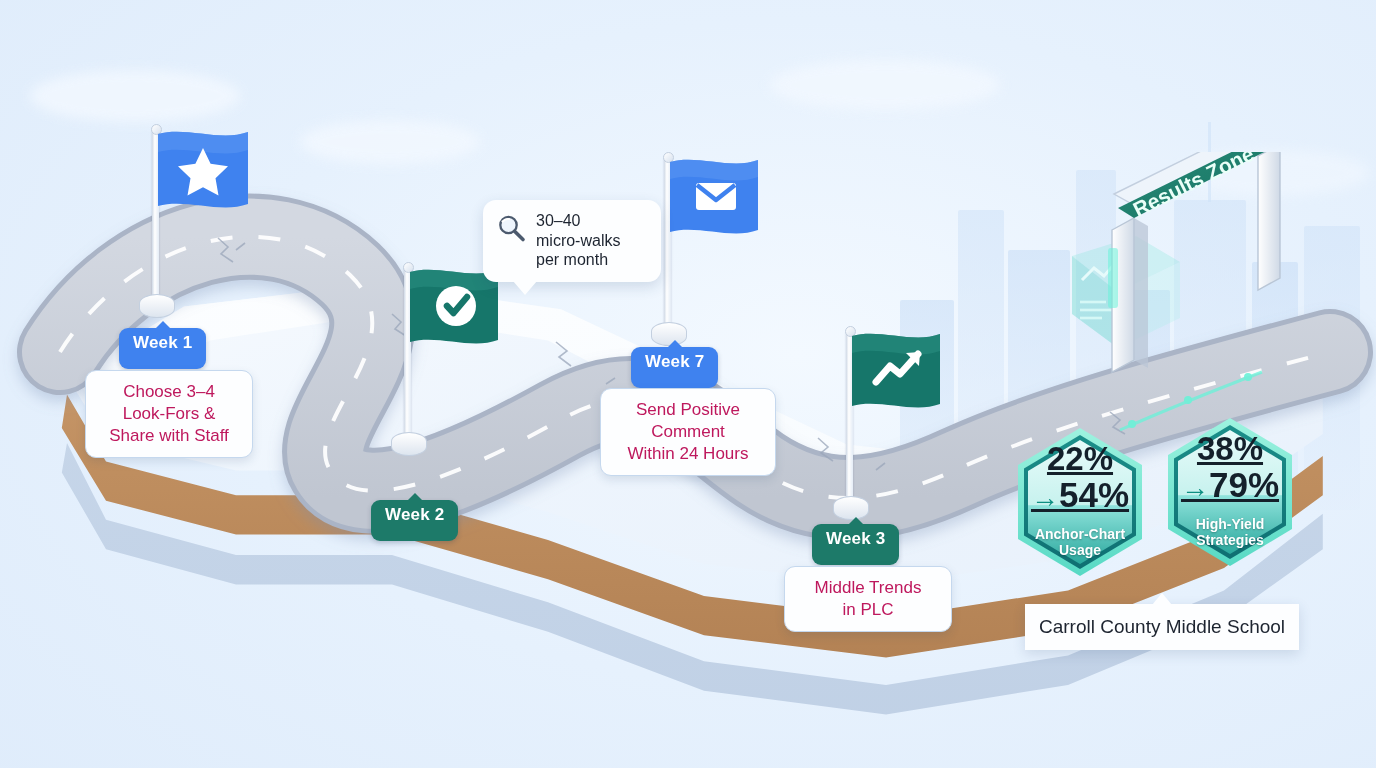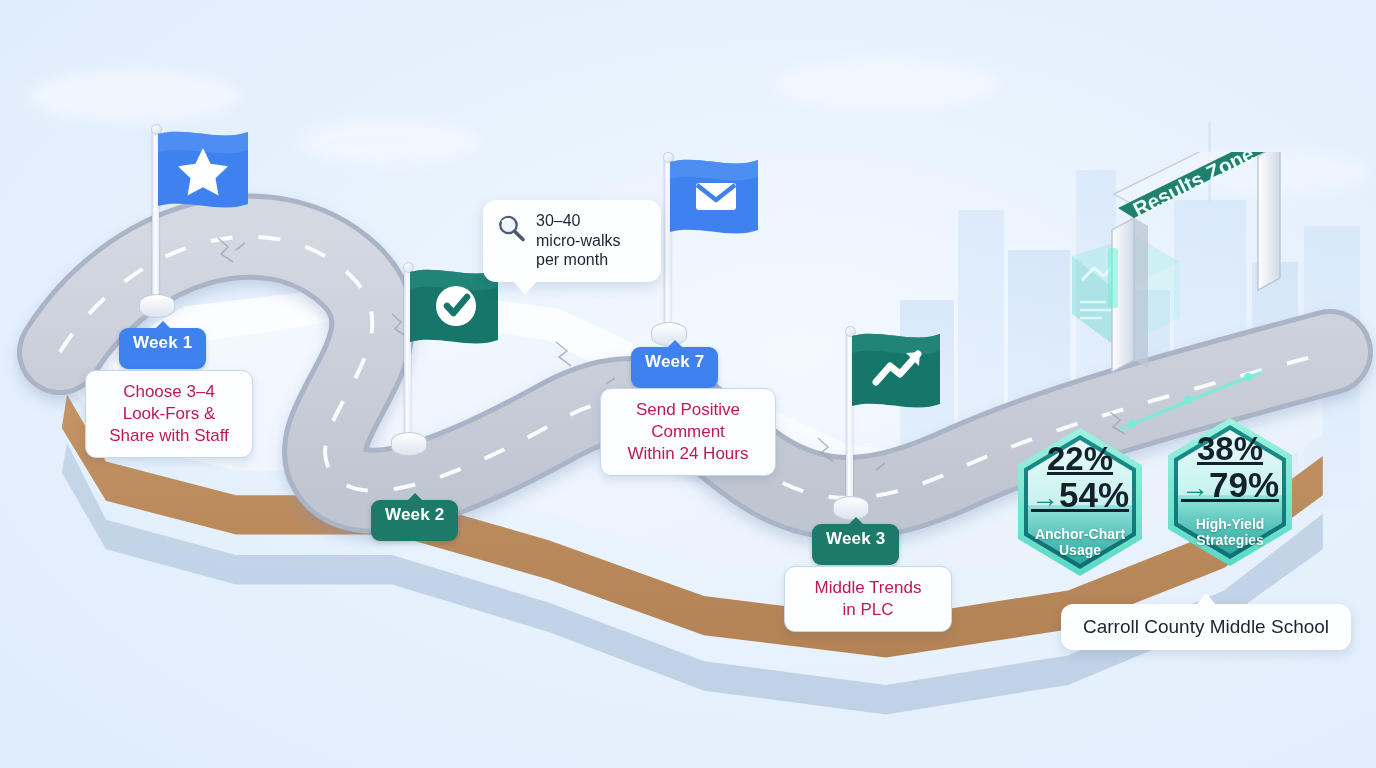--- a/index.html
+++ b/index.html
@@ -96,22 +96,22 @@
   .hexnum{position:absolute;left:0;right:0;top:14px;text-align:center;color:#14202b;
     font-weight:800;line-height:1.02;text-decoration:underline;}
   .hexnum .n1{font-size:33px;display:block;}
   .hexnum .n2{font-size:35px;display:block;margin-top:1px;}
   .hexnum .arw{color:#0e8f82;font-size:28px;font-weight:800;}
   .hexlabel{position:absolute;left:0;right:0;bottom:18px;text-align:center;color:#ffffff;
     font-size:14px;font-weight:700;line-height:1.16;white-space:pre-line;
     text-shadow:0 1px 2px rgba(0,40,40,.35);}
 
   
-  .pill{position:absolute;background:#fdfeff;border-radius:12px;padding:12px 22px;
-    font-size:19px;color:#1d2430;box-shadow:0 4px 12px rgba(40,70,110,.15);white-space:nowrap;margin-left:36px;}
+  .pill{position:absolute;background:#fdfeff;border-radius:0;padding:12px 14px;
+    font-size:19px;color:#1d2430;box-shadow:0 4px 12px rgba(40,70,110,.15);white-space:nowrap;}
   .pill:before{content:"";position:absolute;left:50%;margin-left:-10px;top:-11px;
     width:0;height:0;border-left:10px solid transparent;border-right:10px solid transparent;
     border-bottom:12px solid #fdfeff;}
 
   
   .arch{position:absolute;}
 
   
   .report{position:absolute;}
 </style>

